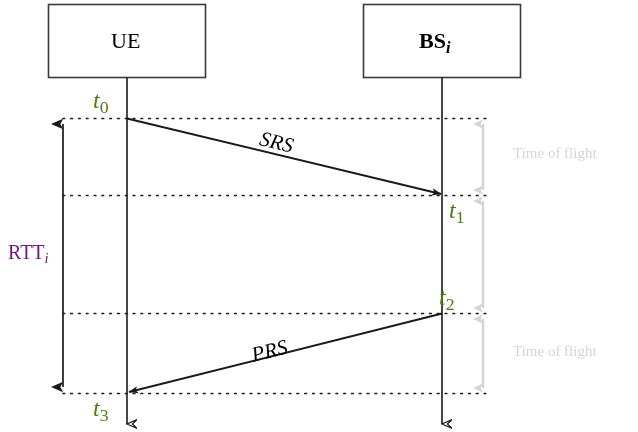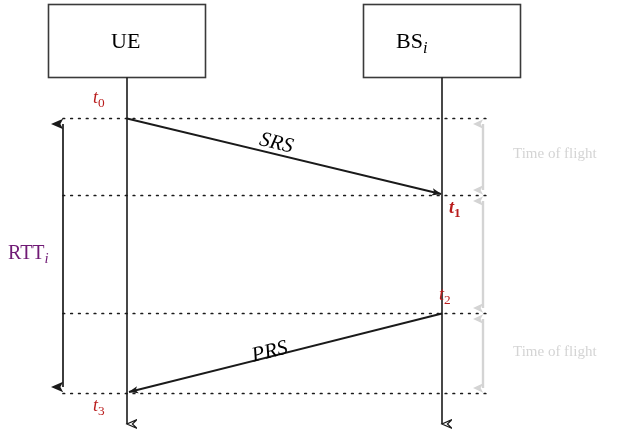--- a/index.html
+++ b/index.html
@@ -37,22 +37,22 @@
   }
   .sub-n {
     font-style: normal;
     font-size: 0.74em;
     vertical-align: -0.28em;
   }
   .time-label {
     position: absolute;
     font-family: "Liberation Serif", "DejaVu Serif", serif;
     font-style: italic;
-    font-size: 18px;
-    color: #b91c1c;
+    font-size: 24px;
+    color: #4d7c0f;
     white-space: nowrap;
     line-height: 1;
   }
   .msg-label {
     position: absolute;
     font-family: "Liberation Serif", "DejaVu Serif", serif;
     font-style: italic;
     font-size: 21px;
     color: #000000;
     white-space: nowrap;
@@ -118,25 +118,25 @@
 
     <line x1="442" y1="313.5" x2="129" y2="392" stroke="#1a1a1a" stroke-width="1.9" marker-end="url(#arrow-solid)"></line>
 
     <line x1="483" y1="190" x2="483" y2="124" stroke="#d4d4d4" stroke-width="2.4" marker-start="url(#arrow-gray)" marker-end="url(#arrow-gray)"></line>
     <line x1="483" y1="308" x2="483" y2="201" stroke="#d4d4d4" stroke-width="2.4" marker-start="url(#arrow-gray)" marker-end="url(#arrow-gray)"></line>
     <line x1="483" y1="388" x2="483" y2="319" stroke="#d4d4d4" stroke-width="2.4" marker-start="url(#arrow-gray)" marker-end="url(#arrow-gray)"></line>
   </svg>
 
   <div class="node-label" style="left:111px; top:30px;"><span>UE</span></div>
 
-  <div class="node-label" style="left:396px; top:30px;"><span>BS</span><span class="sub-i">i</span></div>
+  <div class="node-label" style="left:419px; top:30px;font-weight:bold;"><span>BS</span><span class="sub-i">i</span></div>
 
   <div class="time-label" style="left:93px; top:88px;"><span>t</span><span class="sub-n">0</span></div>
 
-  <div class="time-label" style="left:449px; top:198px;font-weight:bold;"><span>t</span><span class="sub-n">1</span></div>
+  <div class="time-label" style="left:449px; top:198px;"><span>t</span><span class="sub-n">1</span></div>
 
   <div class="time-label" style="left:439px; top:285px;"><span>t</span><span class="sub-n">2</span></div>
 
   <div class="time-label" style="left:93px; top:396px;"><span>t</span><span class="sub-n">3</span></div>
 
   <div class="msg-label" style="left:260px; top:128px; transform: rotate(13.5deg);">SRS</div>
 
   <div class="msg-label" style="left:252px; top:345px; transform: rotate(-14deg);">PRS</div>
 
   <div class="rtt-label" style="left:8px; top:242px;"><span>RTT</span><span class="sub-i">i</span></div>

